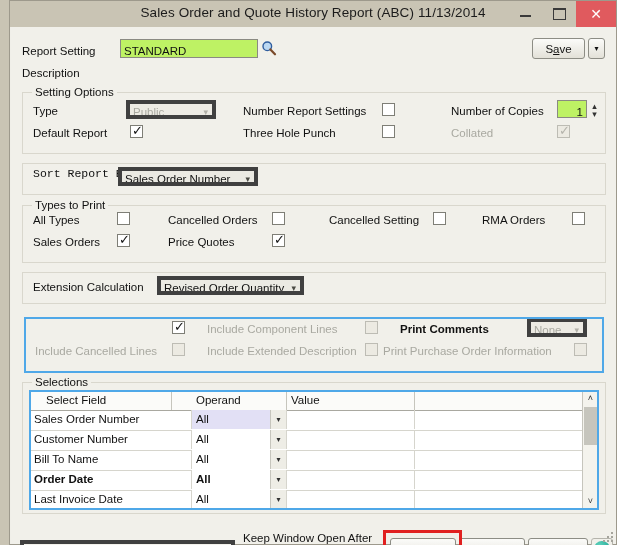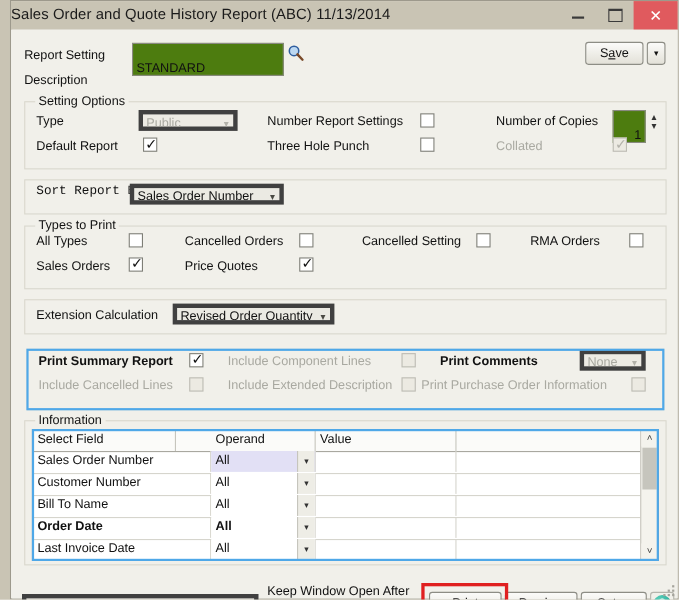--- a/index.html
+++ b/index.html
@@ -7,34 +7,34 @@
     width:617px;height:545px;overflow:hidden;
     font-family:"Liberation Sans","DejaVu Sans",sans-serif;
     font-size:11px;color:#000;
     background:#c9c4b4;
   }
   .screen{position:relative;width:617px;height:545px;background:#c9c4b4;}
 
   
   .window{position:absolute;left:9px;top:0;width:608px;height:545px;background:#f0efe9;border:1px solid #9d998c;box-sizing:border-box;}
   .titlebar{position:absolute;left:0;top:0;width:100%;height:26px;background:#c9c4b4;}
-  .title-text{position:absolute;left:0;top:4px;width:100%;font-size:13.5px;color:#1b1b1b;letter-spacing:.1px;}
+  .title-text{position:absolute;left:0;top:4px;width:100%;text-align:center;font-size:13.5px;color:#1b1b1b;letter-spacing:.1px;}
   .wbtns{position:absolute;right:0;top:0;height:26px;display:flex;align-items:stretch;}
   .wbtn{width:34px;display:flex;align-items:center;justify-content:center;font-size:13px;color:#2b2b2b;background:transparent;}
   .wbtn.close{width:40px;background:#e05a5e;color:#fff;font-size:14px;}
   .min-glyph{display:block;width:11px;height:1.5px;background:#3a3a3a;margin-top:4px;}
   .max-glyph{display:block;width:11px;height:9px;border:1.5px solid #3a3a3a;border-top-width:2.5px;}
 
   .client{position:absolute;left:1px;top:26px;width:605px;height:517px;background:#f1f0ea;}
 
   
   .lbl{position:absolute;white-space:nowrap;font-size:11.5px;color:#111;}
   .lbl.dis{color:#a9a9a1;}
-  .tf{position:absolute;background:#4d7c0f;border:1px solid #8a8a82;box-sizing:border-box;
-      font-size:11.5px;padding:14px 3px;line-height:17px;color:#111;overflow:hidden;white-space:nowrap;}
+  .tf{position:absolute;background:#bef264;border:1px solid #8a8a82;box-sizing:border-box;
+      font-size:11.5px;padding:3px 3px;line-height:17px;color:#111;overflow:hidden;white-space:nowrap;}
   .cb{position:absolute;width:13px;height:13px;background:#fff;border:1px solid #7e7e76;box-sizing:border-box;}
   .cb.dis{background:#eceae2;border-color:#bdbcb4;}
   .cb .tick{position:absolute;left:1px;top:-2px;font-size:13px;line-height:13px;color:#111;font-weight:bold;}
   .cb.dis .tick{color:#b4b3ab;}
   .sel{position:absolute;background:#ebeae3;border:4px solid #404040;box-sizing:border-box;
        font-size:11.5px;line-height:17px;padding:0 3px;color:#111;overflow:hidden;white-space:nowrap;}
   .sel.dis{color:#a9a9a1;background:#edebe4;}
   .sel .arr{position:absolute;right:4px;top:0;font-size:9px;color:#4a4a44;line-height:17px;}
   .sel.dis .arr{color:#b2b1a9;}
   .grp{position:absolute;border:1px solid #d9d7cd;box-sizing:border-box;background:transparent;}
@@ -173,21 +173,20 @@
         </div>
 
       <div class="grp" style="left:11px;top:245px;width:584px;height:32px;"></div>
       <div class="lbl" style="left:22px;top:254px;">Extension Calculation</div>
       <div class="sel" style="left:146px;top:249px;width:147px;height:19px;">
         <span>Revised Order Quantity</span><span class="arr">▾</span>
       </div>
 
       <div class="grp" style="left:13px;top:290px;width:580px;height:56px;border-color:#e2e0d6;"></div>
 
-      <div class="lbl" style="left:24px;top:296px;font-weight:600;">Print Summary Report</div>
       <div class="cb" style="left:161px;top:294px;">
           <span class="tick">✓</span>
         </div>
       <div class="lbl dis" style="left:24px;top:318px;">Include Cancelled Lines</div>
       <div class="cb dis" style="left:161px;top:316px;"></div>
 
       <div class="lbl dis" style="left:196px;top:296px;">Include Component Lines</div>
       <div class="cb dis" style="left:354px;top:294px;"></div>
       <div class="lbl dis" style="left:196px;top:318px;">Include Extended Description</div>
       <div class="cb dis" style="left:354px;top:316px;"></div>
@@ -195,25 +194,25 @@
       <div class="lbl" style="left:389px;top:296px;font-weight:600;">Print Comments</div>
       <div class="sel dis" style="left:516px;top:291px;width:60px;height:19px;">
         <span>None</span><span class="arr">▾</span>
       </div>
       <div class="lbl dis" style="left:372px;top:318px;">Print Purchase Order Information</div>
       <div class="cb dis" style="left:563px;top:316px;"></div>
 
       <div class="hl-blue" style="left:13px;top:290px;width:580px;height:56px;"></div>
 
       <div class="grp" style="left:11px;top:355px;width:584px;height:132px;"></div>
-      <div class="grp-t" style="left:21px;top:349px;">Information</div>
+      <div class="grp-t" style="left:21px;top:349px;">Selections</div>
 
       <div class="grid" style="left:18px;top:363px;width:570px;height:120px;">
         <div class="ghead">
-          <div class="gh" style="left:0;width:130px;">Select Field</div>
+          <div class="gh" style="left:12px;width:130px;">Select Field</div>
           <div class="gh" style="left:162px;width:95px;">Operand</div>
           <div class="gh" style="left:257px;width:128px;">Value</div>
           <div class="gh" style="left:385px;width:170px;border-right:none;"></div>
         </div>
 
         <div class="grow" style="top:19px;">
           <div class="gc" style="left:0;width:162px;">Sales Order Number</div>
           <div class="gc op selcell" style="left:162px;width:95px;"><span>All</span><span class="dd">▾</span></div>
           <div class="gc" style="left:257px;width:128px;"></div>
           <div class="gc" style="left:385px;width:170px;border-right:none;"></div>

